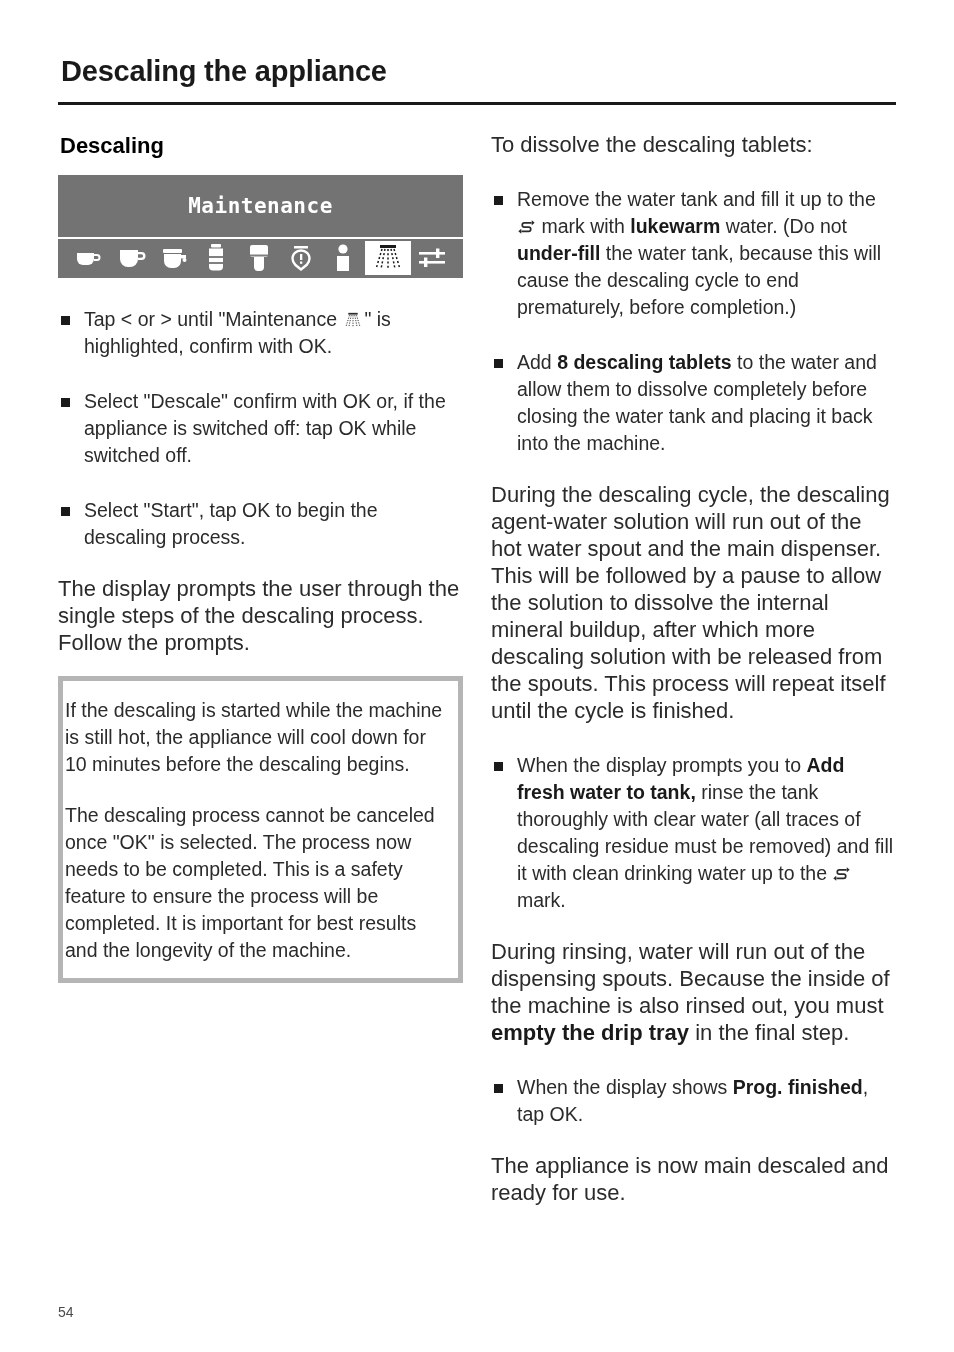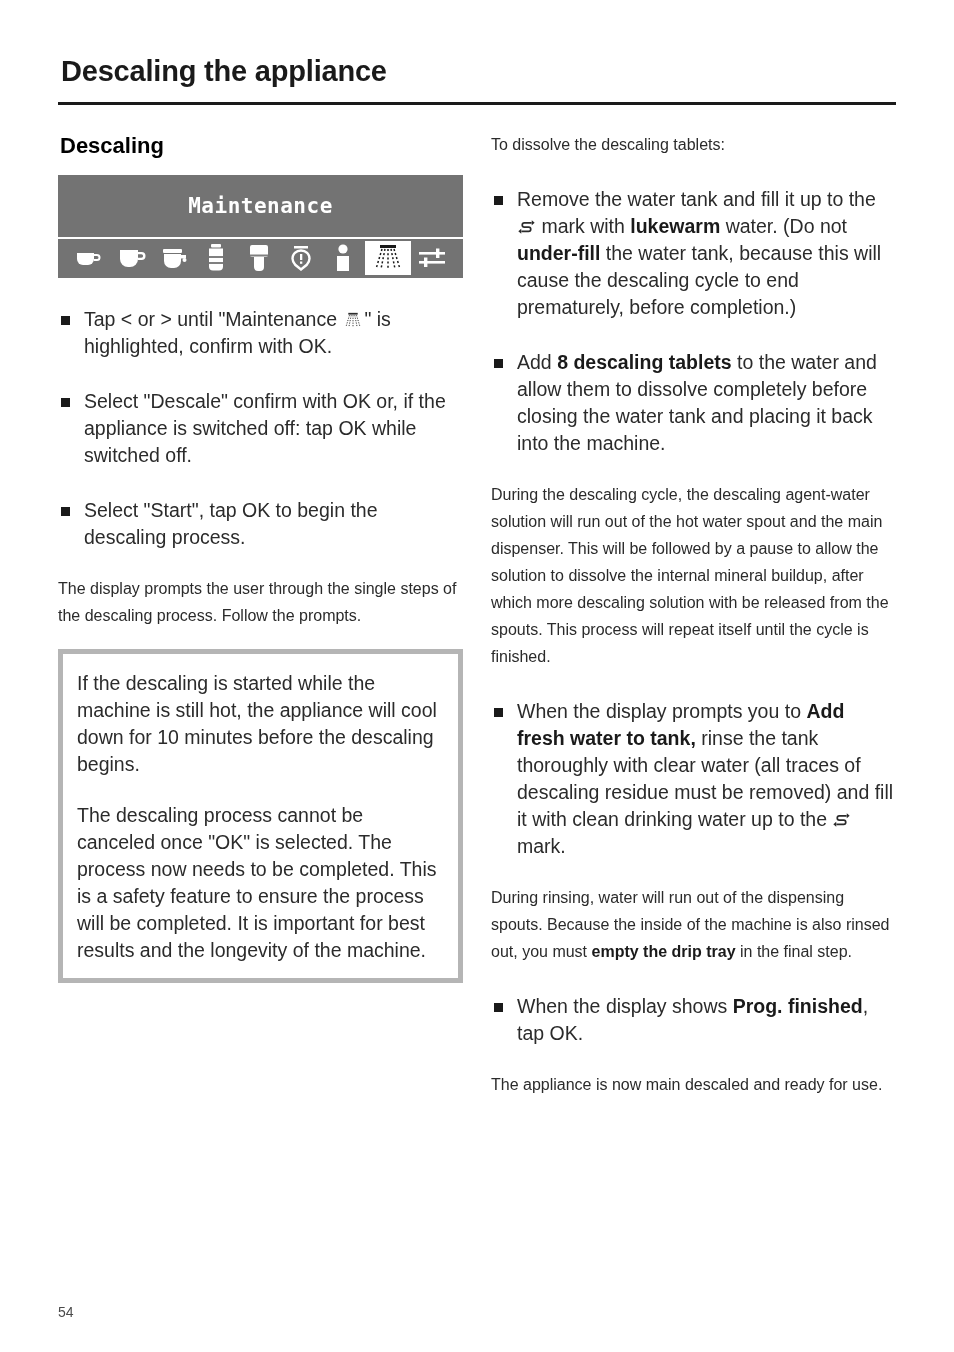--- a/index.html
+++ b/index.html
@@ -96,21 +96,21 @@
   }
   .disp-icon.selected {
     background: #ffffff;
     max-width: 46px;
     flex: 0 0 46px;
   }
   .disp-icon svg { display: block; }
 
   
   p.body {
-    font-size: 16px;
+    font-size: 22px;
     line-height: 27px;
     margin: 0 0 20px 0;
     color: #2b2b2b;
   }
   ul.bullets {
     list-style: none;
     margin: 0 0 20px 0;
     padding: 0;
   }
   ul.bullets li {
@@ -130,21 +130,21 @@
     width: 9px;
     height: 9px;
     background: #1a1a1a;
   }
   b { font-weight: bold; color: #1a1a1a; }
 
   
   .note-box {
     border: 5px solid #b5b5b5;
     background: #ffffff;
-    padding: 16px 14px 14px 14px;
+    padding: 16px 14px 14px 2px;
     margin-top: 2px;
   }
   .note-box p {
     font-size: 19.5px;
     line-height: 27px;
     margin: 0 0 24px 0;
     color: #2b2b2b;
   }
   .note-box p:last-child { margin-bottom: 0; }
 

